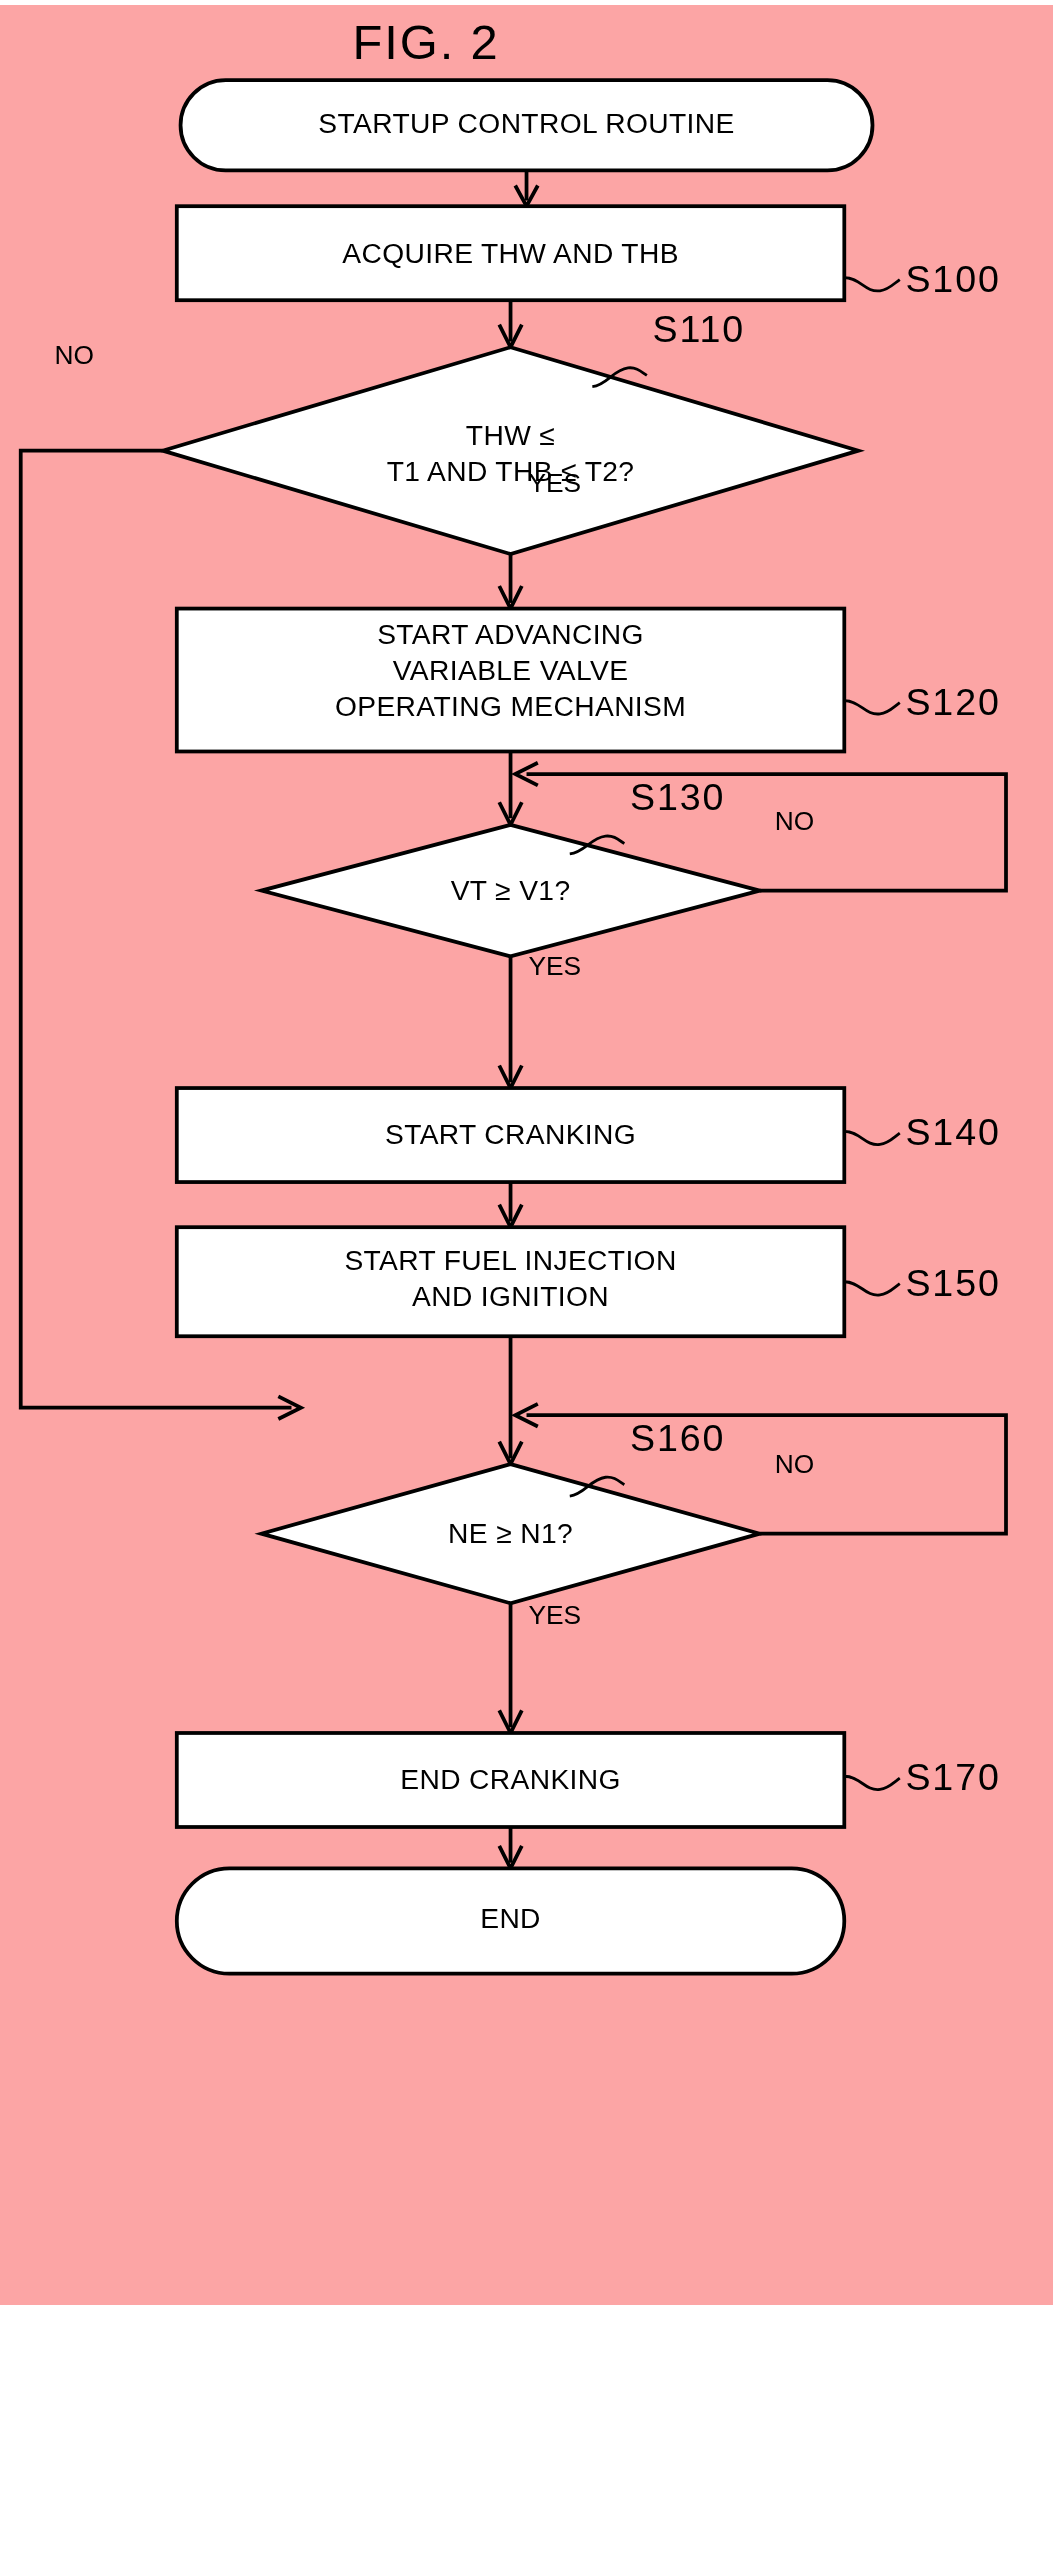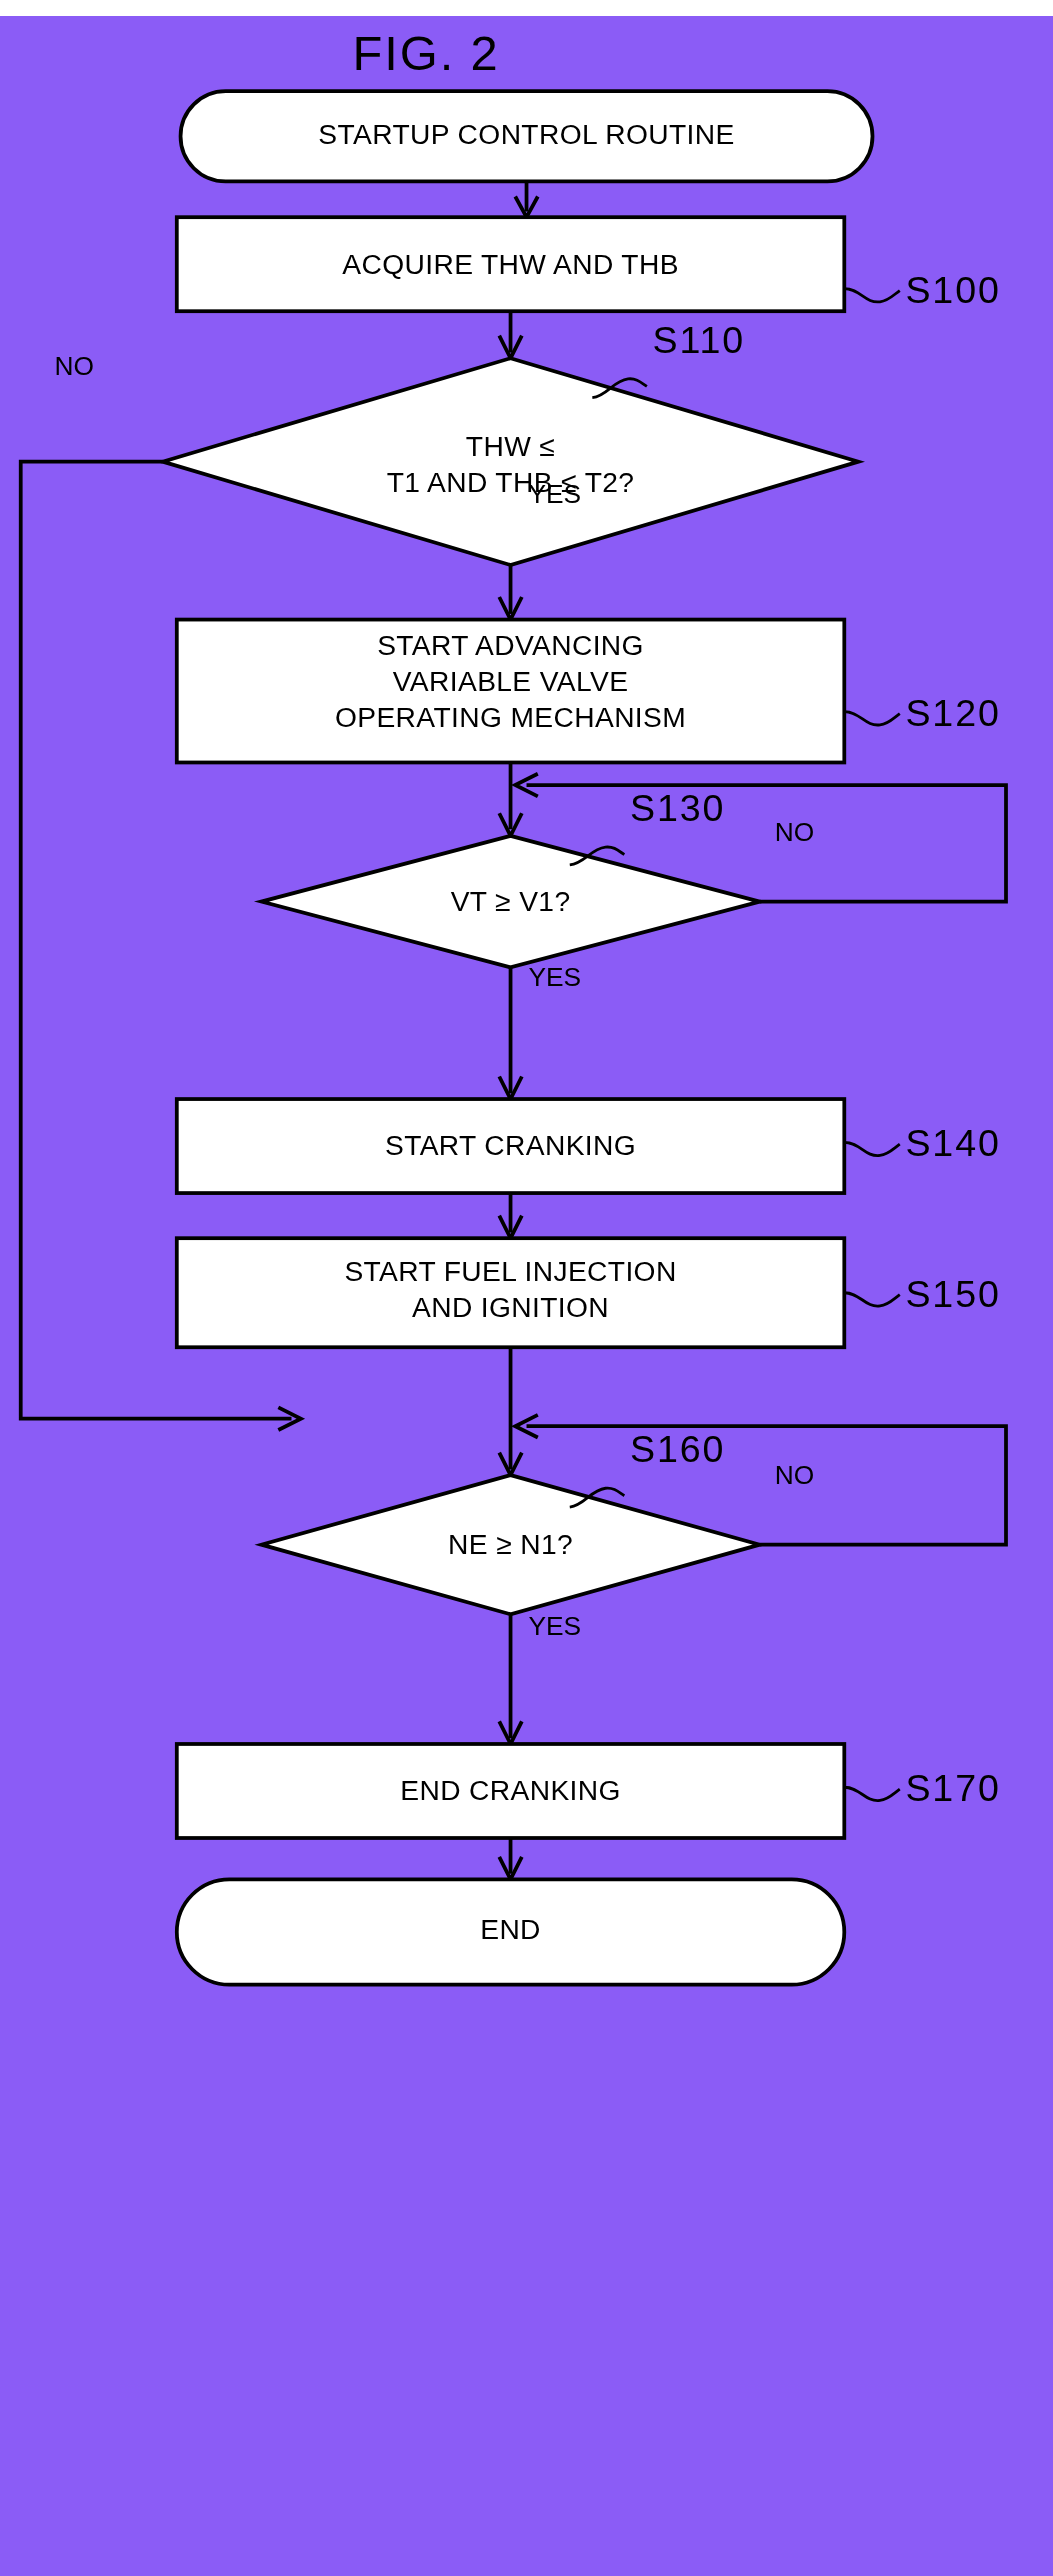--- a/index.html
+++ b/index.html
@@ -8,23 +8,23 @@
     padding: 0;
     background: #ffffff;
   }
   body {
     font-family: "Liberation Sans", sans-serif;
     color: #000000;
   }
   #page {
     position: relative;
     width: 1054px;
-    height: 2560px;
-    margin: 16px auto;
-    background: #8b5cf6;
+    height: 2300px;
+    margin: 5px auto;
+    background: #fca5a5;
     overflow: hidden;
   }
   #figure-svg {
     position: absolute;
     left: 0;
     top: 0;
     width: 1054px;
     height: 2576px;
   }
   .fig-title {

